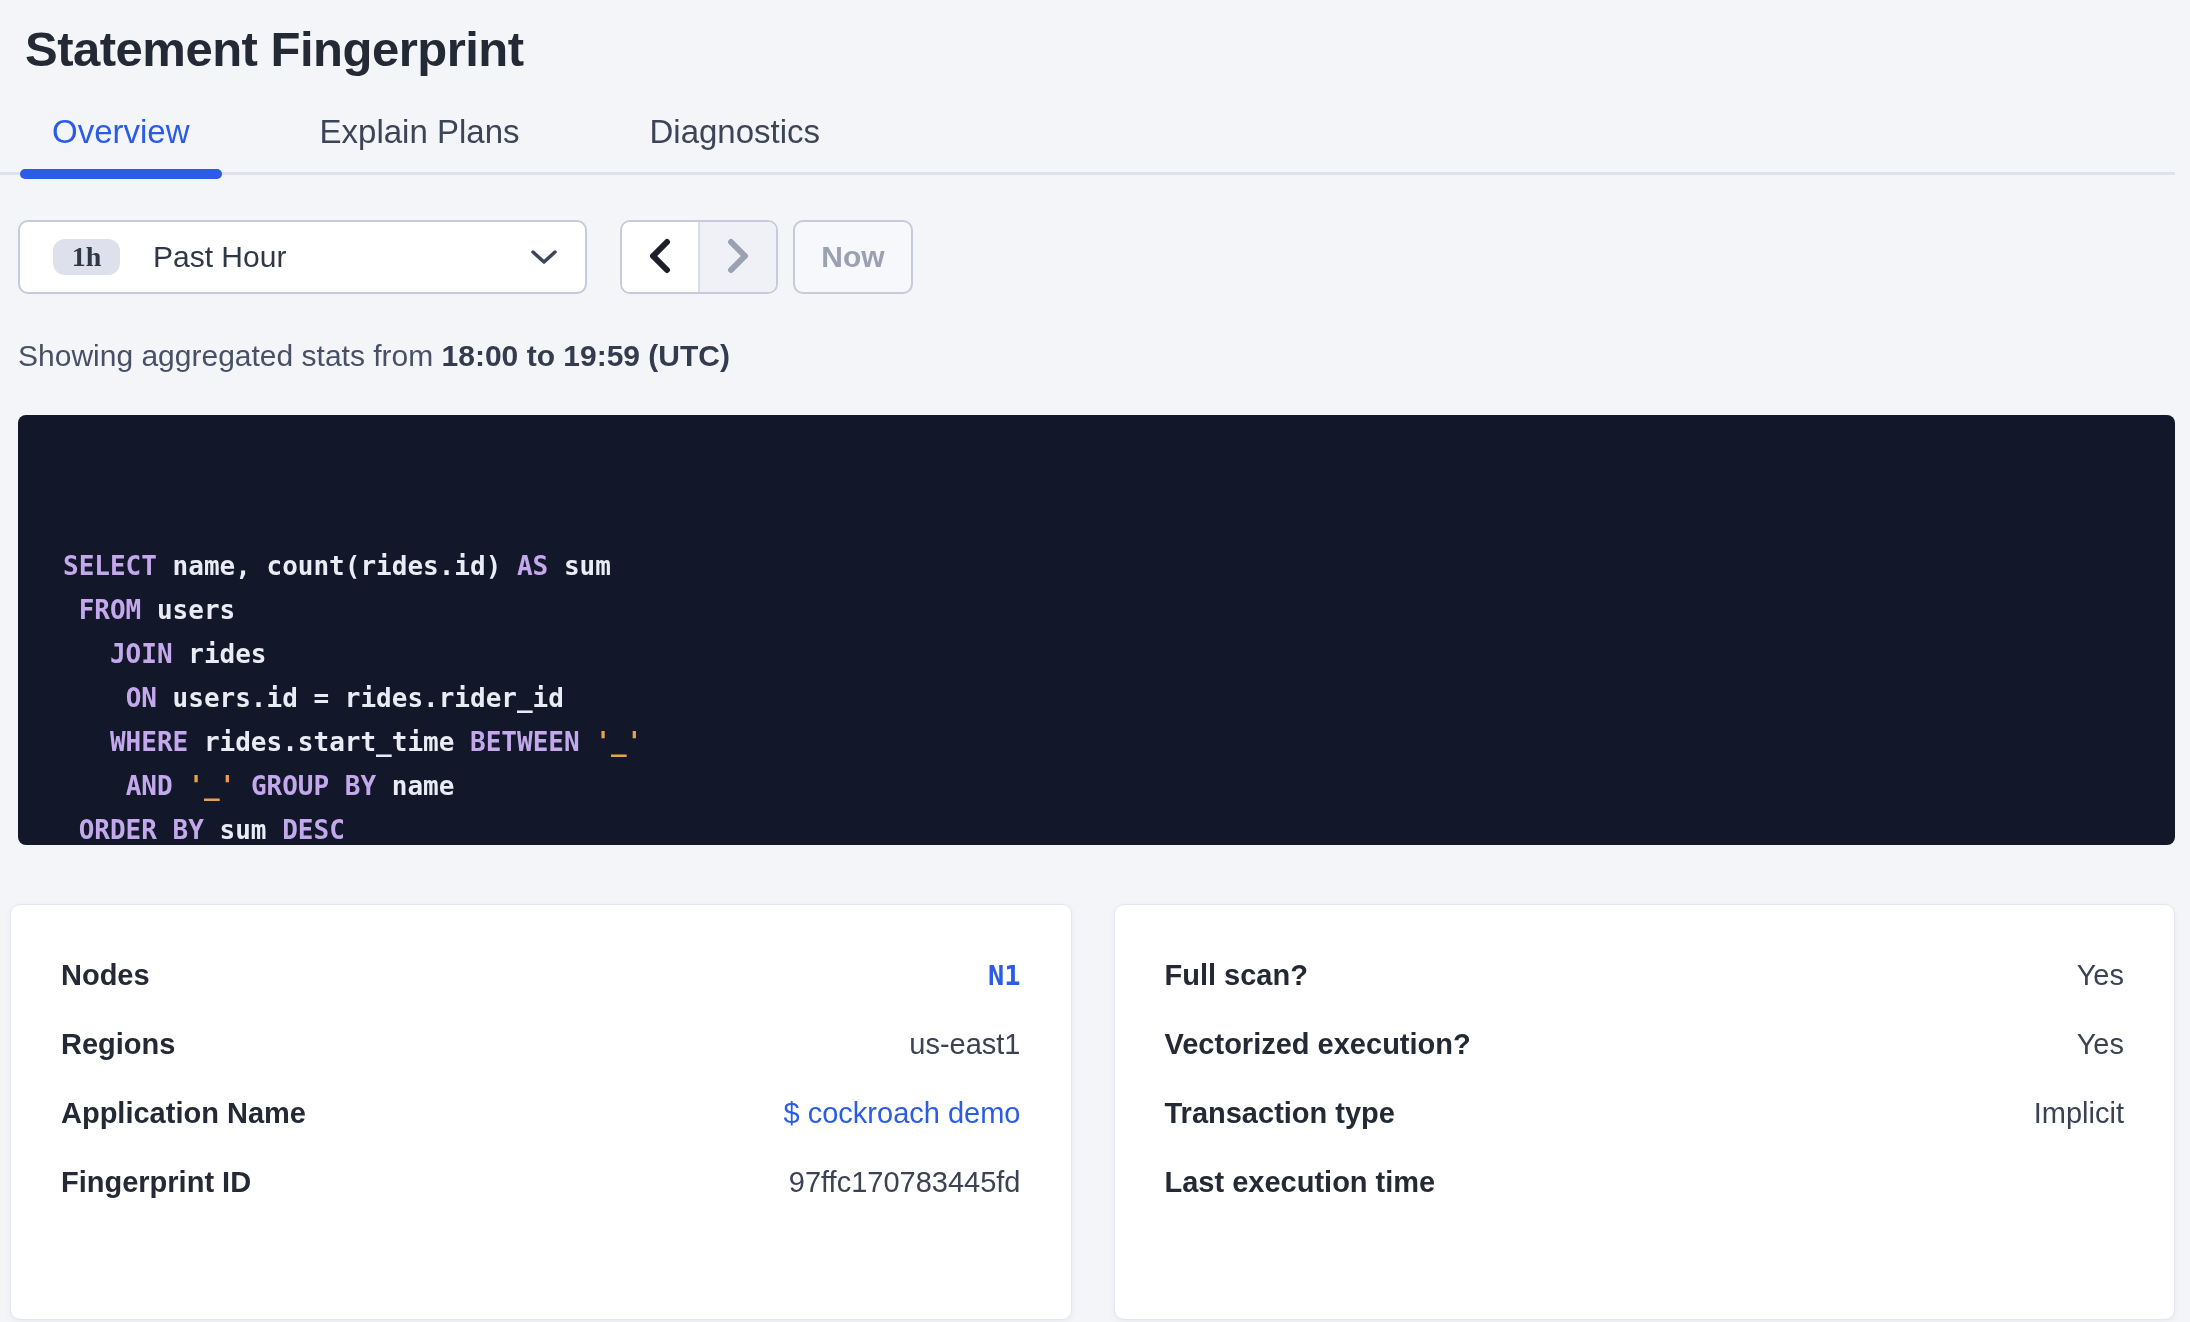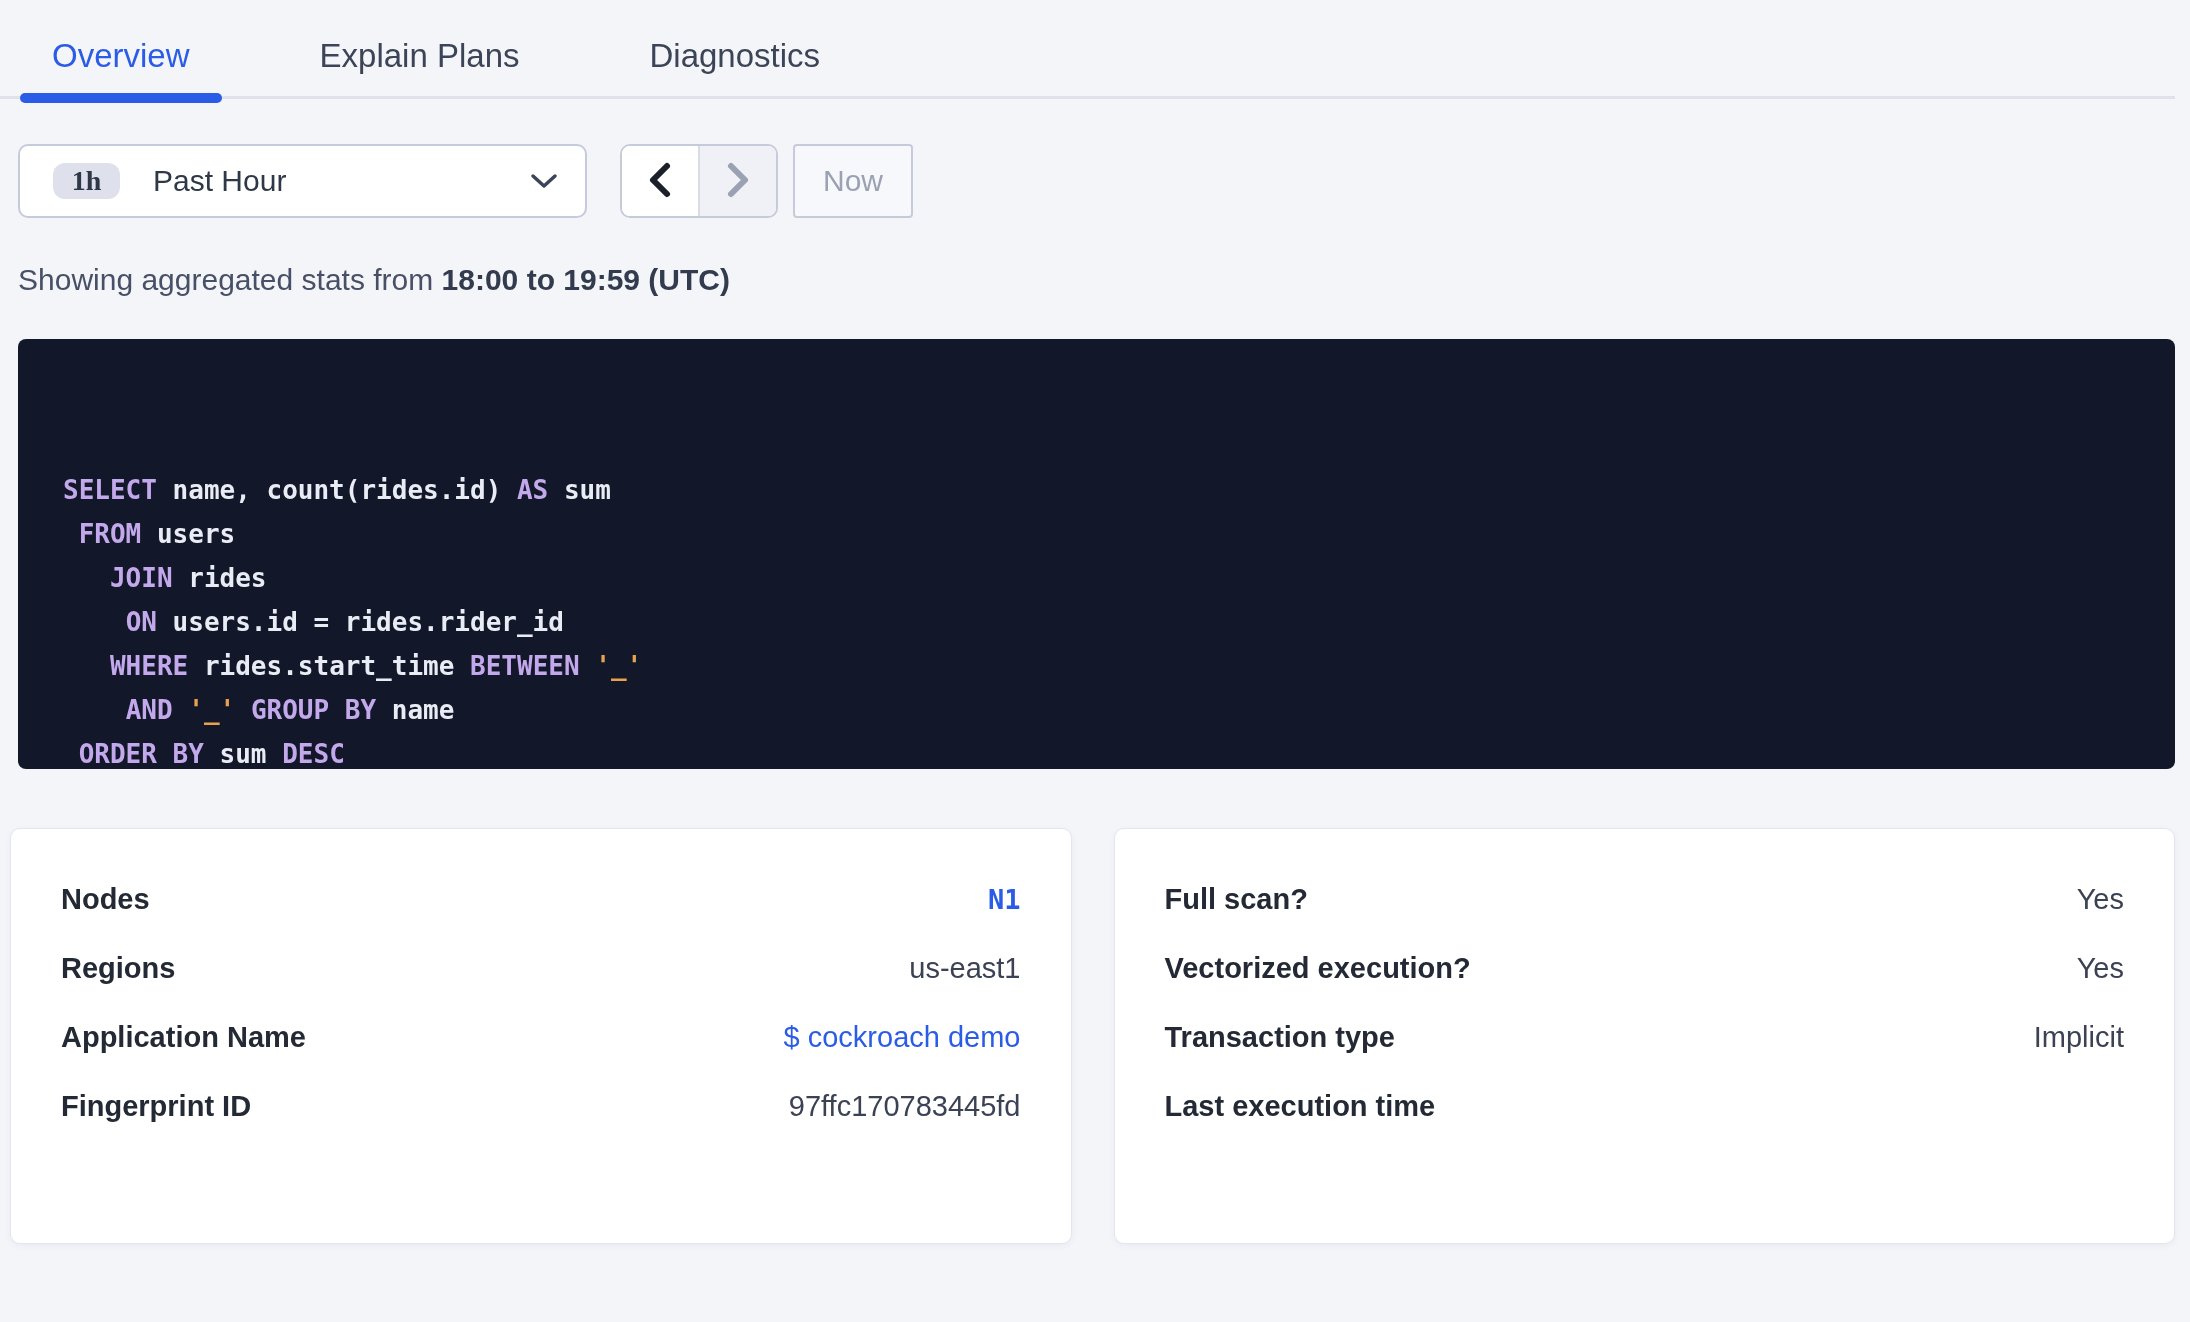--- a/index.html
+++ b/index.html
@@ -85,24 +85,24 @@
   .arrow-btn{
     flex:1;display:flex;align-items:center;justify-content:center;
     background:#fff;border:none;padding:0;cursor:pointer;
   }
   .arrow-btn.next{
     background:var(--disabled-bg);
     border-left:2px solid #D9DCE6;cursor:default;
   }
   .now-button{
     margin-left:15px;width:120px;
-    border:2px solid var(--border-gray);border-radius:4px;
+    border:2px solid var(--border-gray);border-radius:10px;
     background:#F7F8FB;color:var(--disabled-text);
     font-family:"Liberation Sans",sans-serif;
-    font-size:30px;font-weight:400;cursor:default;
+    font-size:30px;font-weight:700;cursor:default;
   }
 
   
   .stats-line{
     margin:44px 0 0 18px;
     font-size:30px;line-height:36px;color:var(--text-slate);
   }
   .stats-line b{color:#333B4E;font-weight:700;}
 
   
@@ -143,20 +143,21 @@
     color:var(--accent-blue);cursor:pointer;
     font-family:"DejaVu Sans Mono","Liberation Mono",monospace;
     font-size:27px;font-weight:700;
   }
 </style>
 </head>
 <body>
 
 <div class="page">
 
+  <h1 class="page-title">Statement Fingerprint</h1>
 
   <div class="tab-bar">
       <div class="tab active"><span>Overview</span></div>
       <div class="tab"><span>Explain Plans</span></div>
       <div class="tab"><span>Diagnostics</span></div>
     </div>
 
   <div class="controls">
     <div class="time-dropdown">
       <span class="interval-badge">1h</span>

